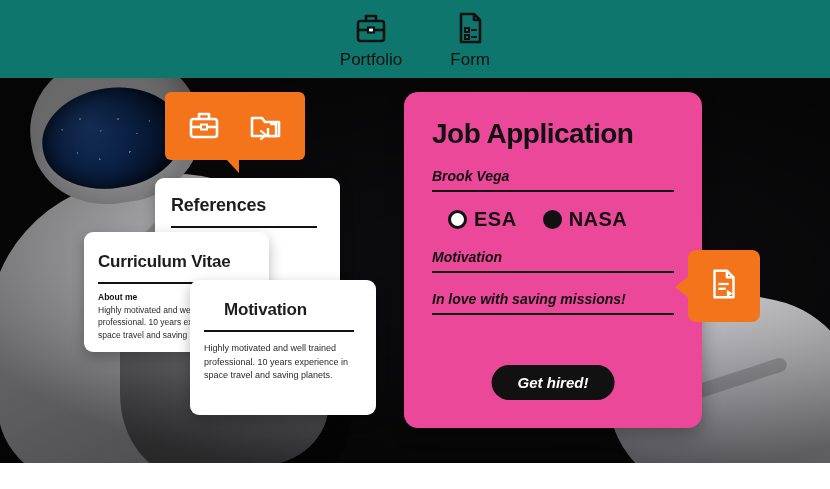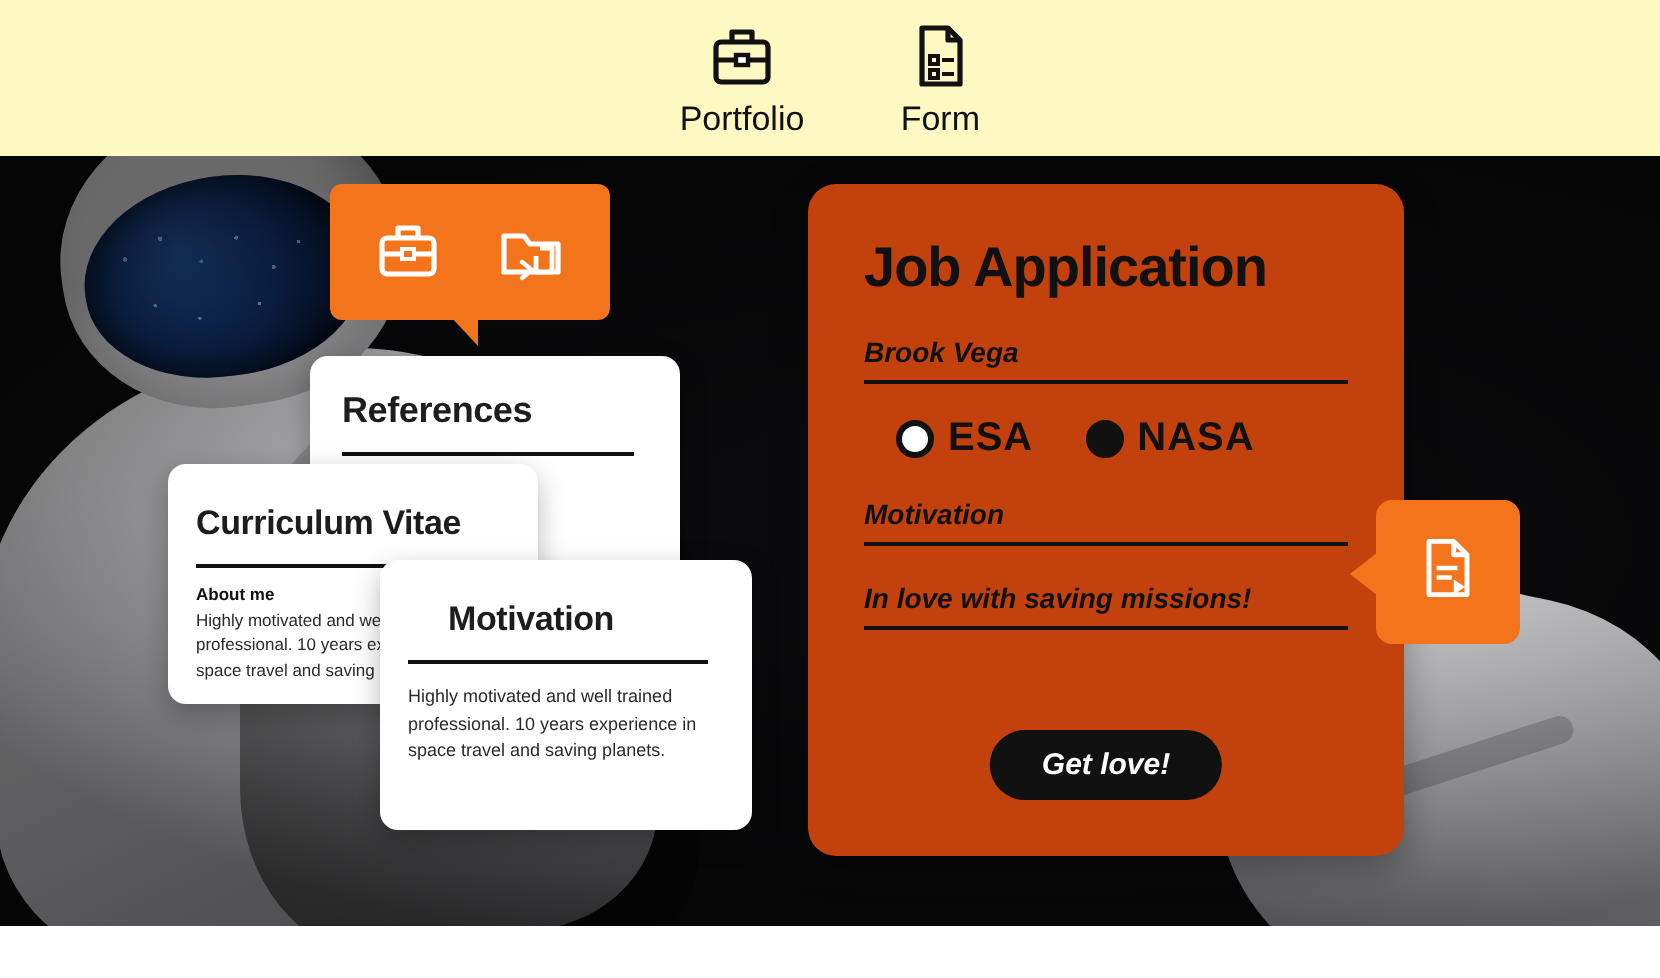--- a/index.html
+++ b/index.html
@@ -7,21 +7,21 @@
     width: 830px; height: 489px;
     background: #ffffff;
     font-family: "Liberation Sans", sans-serif;
     overflow: hidden;
   }
   #root { position: relative; width: 830px; height: 489px; background:#fff; }
 
   
   .topbar {
     position: absolute; left:0; top:0; width:830px; height:78px;
-    background:#fef9c3;
+    background:#0f766e;
     display:flex; align-items:center; justify-content:center; gap:48px;
   }
   .topitem { display:flex; flex-direction:column; align-items:center; gap:2px; }
   .topitem .glyph { width:40px; height:40px; display:block; }
   .topitem .caption {
     font-size:17px; color:#111; font-family:"Liberation Sans", sans-serif;
   }
 
   
   .hero {
@@ -122,21 +122,21 @@
   .card-cv .rule { width:148px; }
   .card-motivation .rule { width:150px; }
 
   .sub-head { font-size:8.5px; font-weight:700; color:#111; padding:8px 14px 2px 14px; }
   .body-text { font-size:8.5px; line-height:1.45; color:#2a2a2e; padding:0 14px; }
   .card-motivation .body-text { font-size:9px; padding-top:10px; line-height:1.5; }
 
   
   .form-card {
     position:absolute; left:404px; top:92px; width:298px; height:336px;
-    background:#c2410c; border-radius:14px; box-shadow:0 6px 18px rgba(0,0,0,.32);
+    background:#ec4899; border-radius:14px; box-shadow:0 6px 18px rgba(0,0,0,.32);
     padding:26px 28px 0 28px;
   }
   .form-title {
     font-size:28px; font-weight:700; color:#111; letter-spacing:-.5px;
   }
   .field { margin-top:18px; }
   .field .val {
     font-size:14px; font-style:italic; font-weight:700; color:#111;
     padding-bottom:6px;
   }
@@ -273,21 +273,21 @@
     <div class="field">
       <div class="val" placeholder="Role">Motivation</div>
       <div class="underline"></div>
     </div>
 
     <div class="field">
       <div class="val" placeholder="Motivation">In love with saving missions!</div>
       <div class="underline"></div>
     </div>
 
-    <button class="hire-btn">Get love!</button>
+    <button class="hire-btn">Get hired!</button>
   </div>
 
   <div class="orange-tab">
     <span class="tail"></span>
     <span>
       <svg viewBox="0 0 40 40" width="38" height="38">
         <path d="M10 6 h13 l7 7 v21 h-20 z" fill="none" stroke="#fff" stroke-width="2.6" stroke-linejoin="round"></path>
         <path d="M23 6 v7 h7" fill="none" stroke="#fff" stroke-width="2.6" stroke-linejoin="round"></path>
         <line x1="14" y1="20" x2="25" y2="20" stroke="#fff" stroke-width="2.4"></line>
         <line x1="14" y1="25" x2="22" y2="25" stroke="#fff" stroke-width="2.4"></line>

